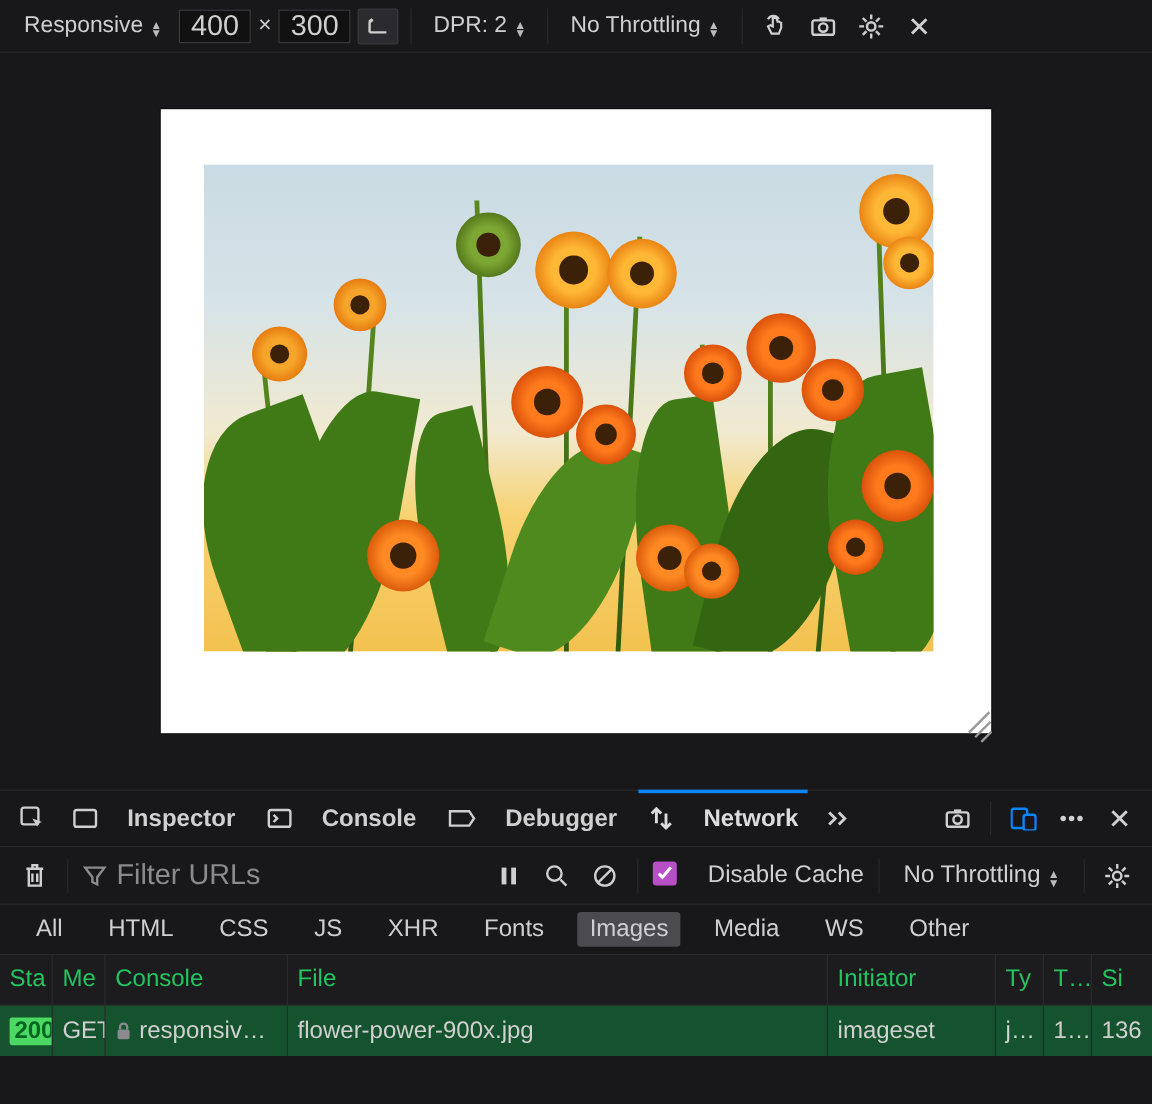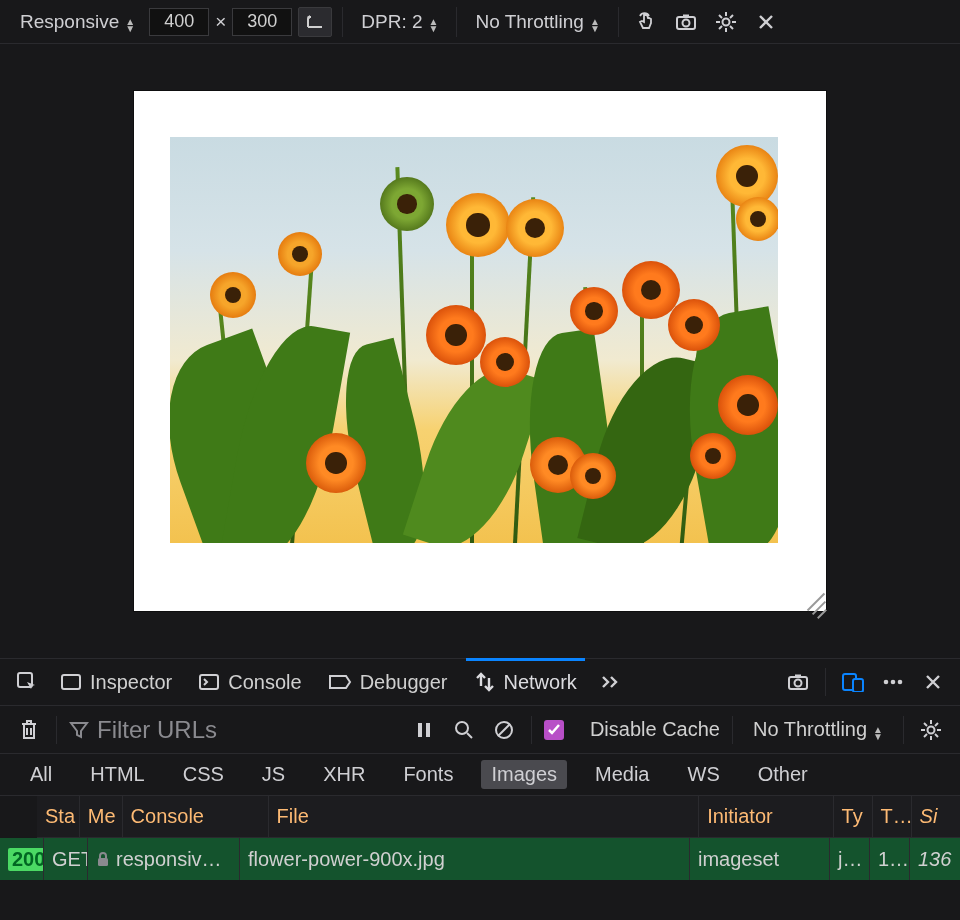--- a/index.html
+++ b/index.html
@@ -2,21 +2,21 @@
 <html><head>
 <meta charset="utf-8">
 <style>
   * { box-sizing: border-box; margin: 0; padding: 0; }
   html, body { width: 960px; height: 920px; background: #18181a; font-family: -apple-system, Helvetica, Arial, sans-serif; color: #d0d0d0; overflow: hidden; }
   svg { display: block; }
 
   
   .rd-toolbar { height: 44px; display: flex; align-items: center; padding: 0 12px; gap: 6px; border-bottom: 1px solid #2a2a2e; font-size: 19px; color: #cfcfd3; }
   .rd-sel { display: flex; align-items: flex-end; padding: 0 8px; cursor: pointer; gap: 4px; }
-  .rd-input { width: 60px; height: 28px; background: #111; border: 1px solid #3a3a3d; color: #d0d0d0; font-size: 18px; text-align: center; }
+  .rd-input { width: 60px; height: 28px; background: #111; border: 1px solid #3a3a3d; color: #d0d0d0; font-size: 24px; text-align: center; }
   .dims { display:flex; align-items:center; gap:6px; }
   .tb-btn { width: 34px; height: 30px; display:flex; align-items:center; justify-content:center; cursor:pointer; border:1px solid transparent; border-radius:2px; }
   .tb-btn.active { background:#2b2b2f; border:1px solid #3a3a3d; }
   .sep { width:1px; height:30px; background:#2a2a2e; margin:0 4px; }
   .updown { font-size:10px; line-height:6px; display:flex; flex-direction:column; margin-left:2px; color:#bbb;}
   .updown span{height:7px;}
 
   
   .viewport-area { height: 614px; display:flex; align-items:center; justify-content:center; background:#18181a; }
   .device-frame { width: 692px; height: 520px; background:#fff; position:relative; box-shadow: 0 0 0 1px rgba(0,0,0,.4); }
@@ -27,21 +27,21 @@
   .stem{position:absolute;width:4px;background:linear-gradient(#5a8a1f,#2f5a10);}
   .leaf{position:absolute;background:#3f7a17;border-radius:60% 0 60% 0;}
   .grip { position:absolute; right:2px; bottom:2px; width:22px; height:22px; }
   .grip div{position:absolute;background:#999;height:2px;transform:rotate(-45deg);}
   .grip .g1{width:24px;right:-4px;bottom:6px;}
   .grip .g2{width:18px;right:-4px;bottom:0px;}
   .grip .g3{width:12px;right:-4px;bottom:-6px;}
 
   
   .dt-tabs { height:48px; display:flex; align-items:center; gap:10px; padding:0 12px; border-top:1px solid #2a2a2e; border-bottom:1px solid #2a2a2e; font-size:20px; }
-  .dt-tab { display:flex; align-items:center; gap:8px; padding:0 8px; height:100%; cursor:pointer; position:relative; color:#d0d0d0; }
+  .dt-tab { display:flex; align-items:center; gap:24px; padding:0 8px; height:100%; cursor:pointer; position:relative; color:#d0d0d0;font-weight:bold; }
   .dt-tab.active { color:#dcdce0; }
   .dt-tab.active::before { content:""; position:absolute; top:-1px; left:0; right:0; height:3px; background:#0a84ff; }
   .dt-icons-right { margin-left:auto; display:flex; align-items:center; gap:10px; }
   .icon-btn { width:30px; height:30px; display:flex; align-items:center; justify-content:center; cursor:pointer; }
   .icon-btn.hl { color:#0a84ff; }
   .vsep{width:1px;height:28px;background:#2a2a2e;margin:0 2px;}
 
   
   .net-toolbar { height:48px; display:flex; align-items:center; gap:10px; padding:0 14px; border-bottom:1px solid #2a2a2e; font-size:20px; }
   .filter-wrap { display:flex; align-items:center; gap:8px; color:#8a8a8f; flex:1; }
@@ -51,23 +51,23 @@
   .chk svg{stroke:#fff;}
   .lbl { cursor:pointer; }
 
   
   .net-filters { height:42px; display:flex; align-items:center; gap:18px; padding:0 20px; font-size:20px; color:#cfcfd3; border-bottom:1px solid #2a2a2e; }
   .net-filters .nf { padding:3px 10px; cursor:pointer; border-radius:3px; }
   .net-filters .nf.active { background:#4a4a4f; }
 
   
   .net-head, .net-row { display:flex; align-items:center; font-size:20px; height:42px; }
-  .net-head { background:#1c1c1f; border-bottom:1px solid #2a2a2e; color:#fdba74;margin-left:37px; }
+  .net-head { background:#1c1c1f; border-bottom:1px solid #2a2a2e; color:#22c55e; }
   .cell { padding:0 8px; overflow:hidden; white-space:nowrap; text-overflow:ellipsis; border-right:1px solid #2a2a2e; height:100%; display:flex; align-items:center; }
-  .c-status{width:44px;} .c-method{width:44px;} .c-domain{width:152px;} .c-file{width:450px;} .c-init{width:140px;} .c-type{width:40px;text-align:right;} .c-trans{width:40px;} .c-size{width:50px;border-right:none;font-style:italic;}
+  .c-status{width:44px;} .c-method{width:44px;} .c-domain{width:152px;} .c-file{width:450px;} .c-init{width:140px;} .c-type{width:40px;text-align:right;} .c-trans{width:40px;} .c-size{width:50px;border-right:none;}
   .status-pill{background:#4bd964;color:#062; padding:0 4px; font-weight:600; border-radius:2px;}
   .lock{color:#8a8a8f; margin-right:6px;}
   .net-row{background:#14532d;}
 </style>
 </head>
 <body>
 
 <div class="rd-toolbar">
   <div class="rd-sel">
     <span>Responsive</span>
@@ -281,21 +281,21 @@
         <line x1="13" y1="13" x2="18" y2="18" stroke="#cfcfd3" stroke-width="2"></line>
       </svg>
   </div>
   <div class="icon-btn">
     <svg width="20" height="20" viewBox="0 0 20 20">
         <circle cx="10" cy="10" r="8" fill="none" stroke="#cfcfd3" stroke-width="2"></circle>
         <line x1="4" y1="16" x2="16" y2="4" stroke="#cfcfd3" stroke-width="2"></line>
       </svg>
   </div>
   <div class="vsep"></div>
-  <label class="lbl" style="display:flex;align-items:center;gap:26px;">
+  <label class="lbl" style="display:flex;gap:26px;">
     <span class="chk">
         <svg width="14" height="14" viewBox="0 0 14 14">
           <path d="M2 7 l3 3 7-8" fill="none" stroke-width="2.5"></path>
         </svg>
       </span>
     <span>Disable Cache</span>
   </label>
   <div class="vsep"></div>
   <div class="rd-sel">
     <span>No Throttling</span>

